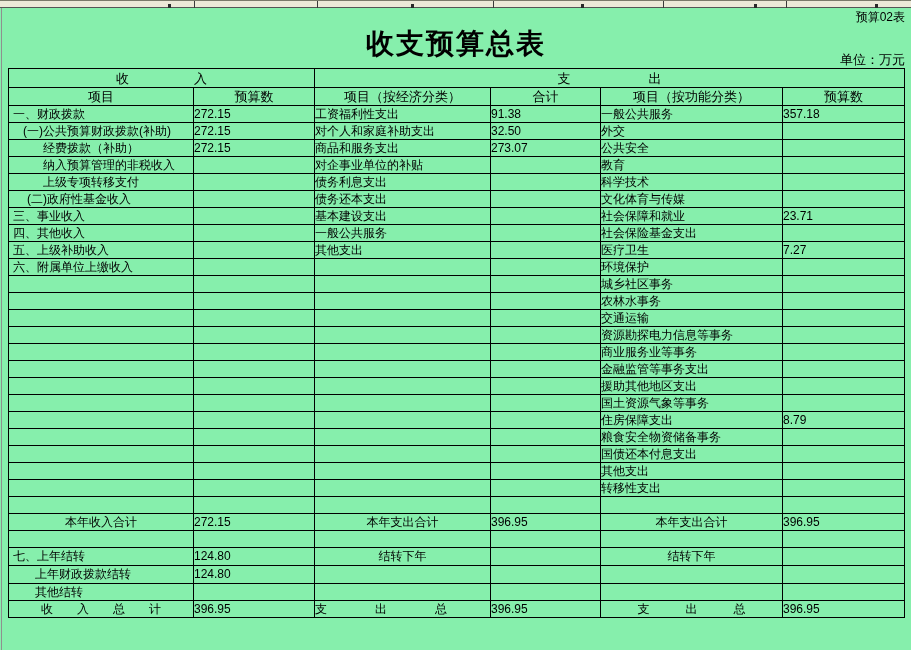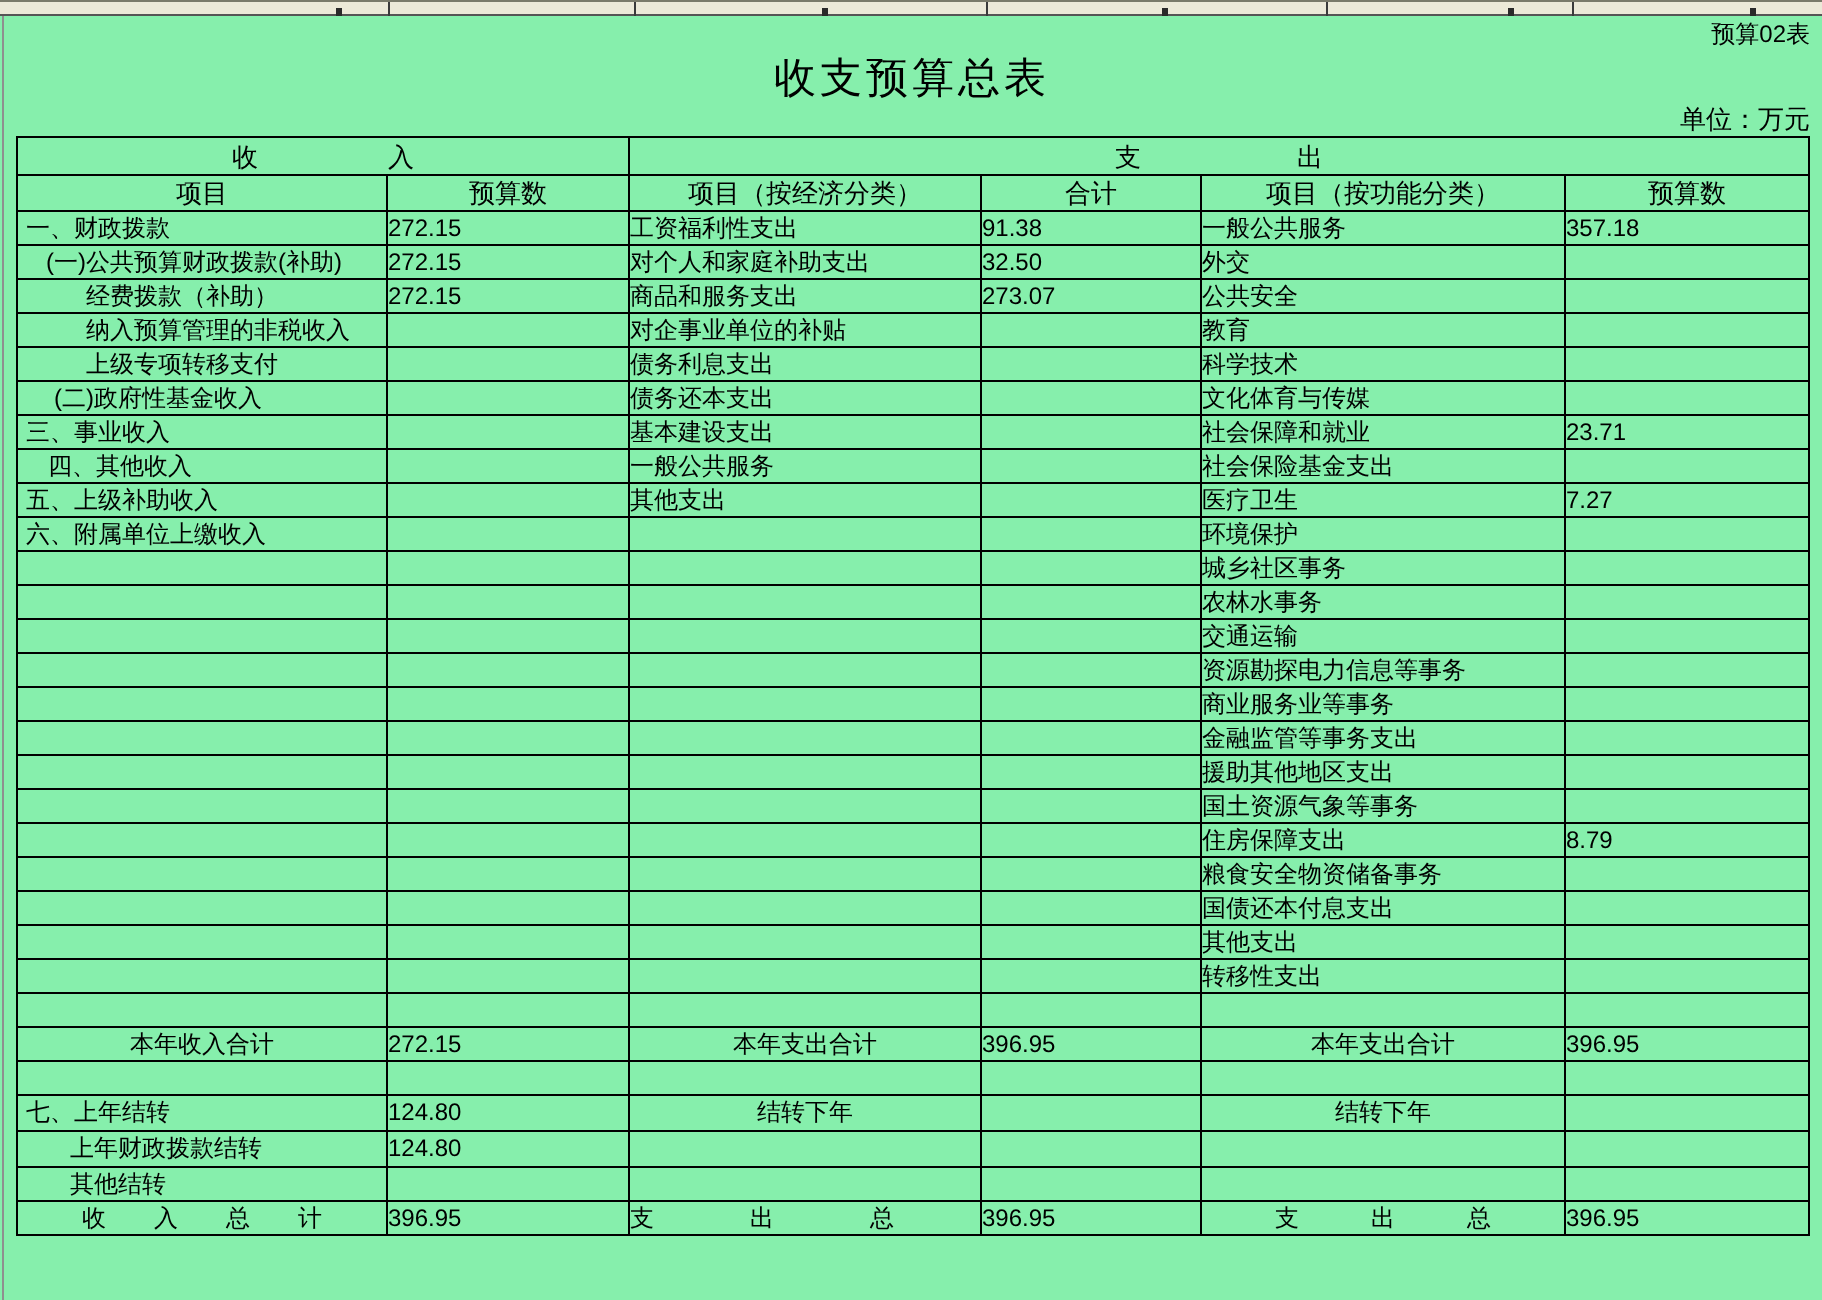--- a/index.html
+++ b/index.html
@@ -5,21 +5,21 @@
   html,body{margin:0;padding:0;background:#fff;}
   .screen{position:relative;width:911px;height:650px;background:#86efac;overflow:hidden;
           font-family:"Liberation Sans","DejaVu Sans",sans-serif;color:#000;}
   .top-strip{position:absolute;left:0;top:0;width:911px;height:8px;background:#ece9d8;
              border-top:1px solid #7a7a6a;border-bottom:1px solid #555;box-sizing:border-box;}
   .tick{position:absolute;top:0;width:1px;height:7px;background:#3a3a3a;}
   .frag{position:absolute;top:3px;width:3px;height:4px;background:#2a2a2a;}
   .left-line{position:absolute;left:1px;top:8px;width:1px;height:642px;background:#8f8f8f;}
   .sheet-label{position:absolute;top:9px;right:6px;font-size:12px;}
   .title{position:absolute;top:25px;left:8px;width:896px;text-align:center;
-         font-size:21px;font-weight:normal;letter-spacing:2px;}
+         font-size:28px;font-weight:bold;letter-spacing:2px;}
   .unit{position:absolute;top:51px;right:6px;font-size:13px;}
   table.budget{position:absolute;left:8px;top:68px;width:896px;border-collapse:collapse;
                table-layout:fixed;font-size:12px;}
   table.budget th,table.budget td{border:1px solid #000;padding:0;overflow:hidden;
                white-space:nowrap;line-height:15px;}
   table.budget th{font-weight:normal;text-align:center;font-size:13px;}
   thead tr.h1{height:19px;}
   thead tr.h2{height:18px;margin-left:42px;}
   tbody tr{height:17px;}
   tbody tr:nth-child(27),tbody tr:nth-child(28){height:18px;}
@@ -125,21 +125,21 @@
         </tr>
         <tr>
           <td class="lbl" style="padding-left: 4px;">三、事业收入</td>
           <td class="lbl"></td>
           <td class="lbl">基本建设支出</td>
           <td class="lbl"></td>
           <td class="lbl">社会保障和就业</td>
           <td class="num">23.71</td>
         </tr>
         <tr>
-          <td class="lbl" style="padding-left: 15px;">四、其他收入</td>
+          <td class="lbl" style="padding-left: 4px;">四、其他收入</td>
           <td class="lbl"></td>
           <td class="lbl">一般公共服务</td>
           <td class="lbl"></td>
           <td class="lbl">社会保险基金支出</td>
           <td class="lbl"></td>
         </tr>
         <tr>
           <td class="lbl" style="padding-left: 4px;">五、上级补助收入</td>
           <td class="lbl"></td>
           <td class="lbl">其他支出</td>

